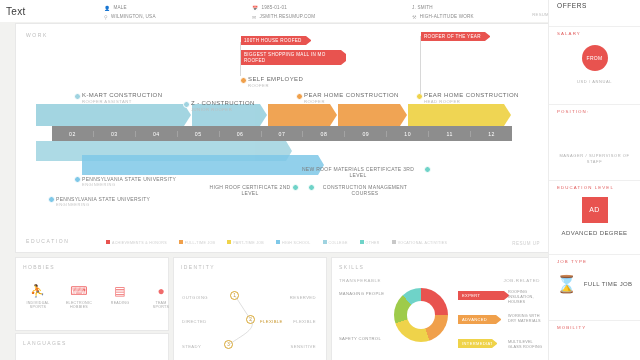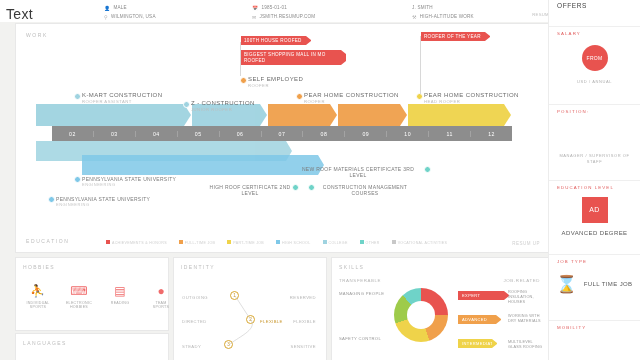--- a/index.html
+++ b/index.html
@@ -15,21 +15,21 @@
   }
   .page { position: absolute; inset: 0; }
 
   
   .topbar {
     position: absolute; left: 0; top: 0; width: 556px; height: 22px;
     background: #ffffff;
   }
   .topbar .name {
     position: absolute; left: 6px; top: 6px;
-    font-size: 14px; color: #3a3a3a; letter-spacing: .3px;
+    font-size: 10px; color: #3a3a3a; letter-spacing: .3px;
   }
   .topfields { position: absolute; left: 104px; top: 3px; width: 450px; }
   .trow { display: flex; height: 9px; align-items: center; }
   .tcell { display: flex; align-items: center; gap: 3px; font-size: 4.6px; color: #8b8b8b; letter-spacing: .2px;}
   .tcell .ic { color: #b0b0b0; font-size: 5px; }
   .w1 { width: 148px; } .w2 { width: 160px; } .w3 { width: 130px; }
   .rightnote { position:absolute; right:4px; top:12px; font-size:4.2px; color:#c0c0c0; letter-spacing:.3px;}
 
   
   .canvas {

